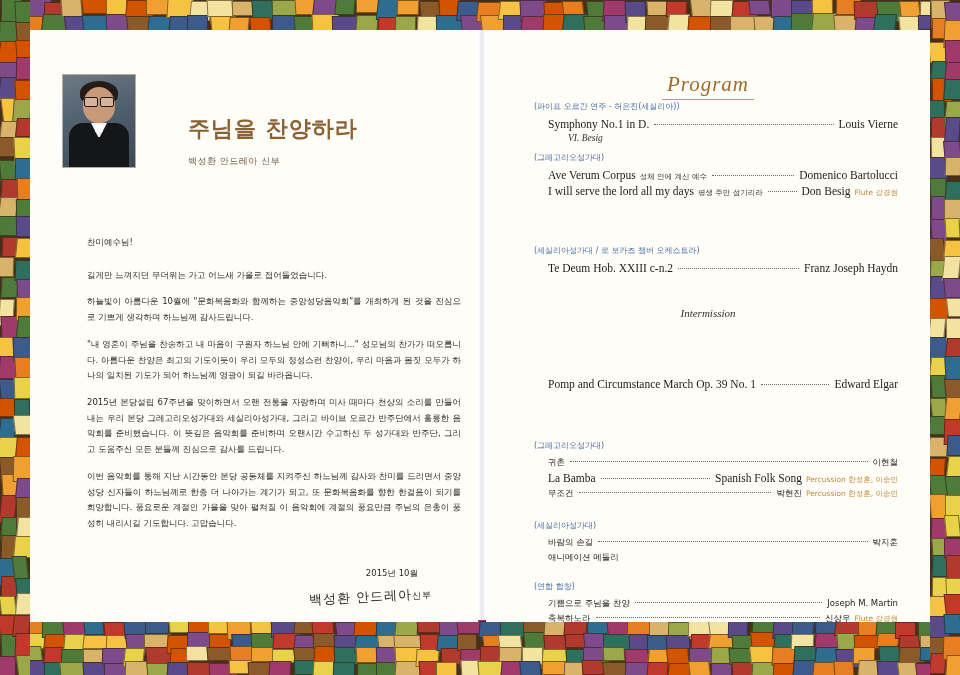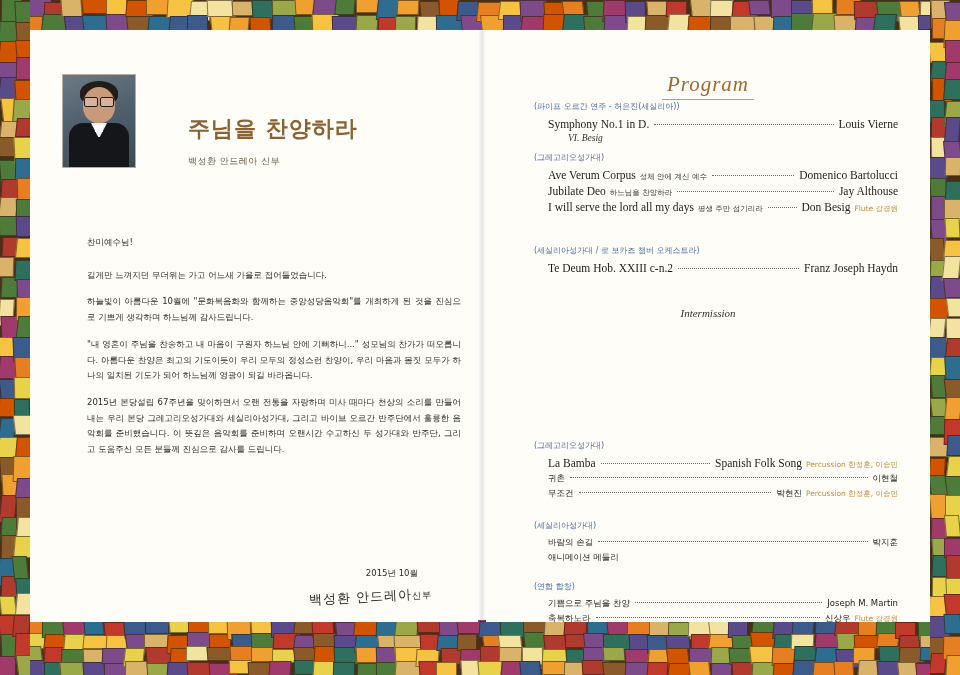--- a/index.html
+++ b/index.html
@@ -562,20 +562,21 @@
 
   <div class="title-main">주님을 찬양하라</div>
   <div class="title-sub">백성환 안드레아 신부</div>
 
   <div class="letter" id="letter">
       <p class="greet">찬미예수님!</p>
       <p>길게만 느껴지던 무더위는 가고 어느새 가을로 접어들었습니다.</p>
       <p>하늘빛이 아름다운 10월에 "문화복음화와 함께하는 중앙성당음악회"를 개최하게 된 것을 진심으로 기쁘게 생각하며 하느님께 감사드립니다.</p>
       <p>"내 영혼이 주님을 찬송하고 내 마음이 구원자 하느님 안에 기뻐하니..." 성모님의 찬가가 떠오릅니다. 아름다운 찬양은 최고의 기도이듯이 우리 모두의 정성스런 찬양이, 우리 마음과 몸짓 모두가 하나의 일치된 기도가 되어 하느님께 영광이 되길 바라옵니다.</p>
       <p>2015년 본당설립 67주년을 맞이하면서 오랜 전통을 자랑하며 미사 때마다 천상의 소리를 만들어내는 우리 본당 그레고리오성가대와 세실리아성가대, 그리고 바이브 오르간 반주단에서 훌륭한 음악회를 준비했습니다. 이 뜻깊은 음악회를 준비하며 오랜시간 수고하신 두 성가대와 반주단, 그리고 도움주신 모든 분들께 진심으로 감사를 드립니다.</p>
+      <p>이번 음악회를 통해 지난 시간동안 본당 공동체를 지켜주신 하느님께 감사와 찬미를 드리면서 중앙성당 신자들이 하느님께로 한층 더 나아가는 계기가 되고, 또 문화복음화를 향한 한걸음이 되기를 희망합니다. 풍요로운 계절인 가을을 맞아 펼쳐질 이 음악회에 계절의 풍요만큼 주님의 은총이 풍성히 내리시길 기도합니다. 고맙습니다.</p>
     </div>
 
   <div class="sign-date">2015년 10월</div>
   <div class="sign-name">
     <span>백성환 안드레아</span><span class="sm">신부</span>
   </div>
 </div>
 
 <div class="spine"></div>
 
@@ -592,52 +593,52 @@
         <div class="subrow">VI. Besig</div>
       </div>
       <div class="sect" style="top: 122px;">
         <div class="sect-head">(그레고리오성가대)</div>
         <div class="row">
           <span class="t">Ave Verum Corpus<span class="ko">성체 안에 계신 예수</span></span>
           <span class="dots"></span>
           <span class="a">Domenico Bartolucci</span>
         </div>
         <div class="row">
-          <span class="t">Jubilate Deo<span class="ko">하느님을 찬양하라</span></span>
-          <span class="dots"></span>
-          <span class="a">Jay Althouse</span>
-        </div>
-        <div class="row">
           <span class="t">I will serve the lord all my days<span class="ko">평생 주만 섬기리라</span></span>
           <span class="dots"></span>
           <span class="a">Don Besig<span class="perf">Flute 강경원</span></span>
         </div>
       </div>
       <div class="sect" style="top: 215px;">
         <div class="sect-head">(세실리아성가대 / 로 보카즈 챔버 오케스트라)</div>
         <div class="row">
           <span class="t">Te Deum Hob. XXIII c-n.2</span>
           <span class="dots"></span>
           <span class="a">Franz Joseph Haydn</span>
         </div>
       </div>
       <div class="intermission" style="top: 277px; position: absolute;">Intermission</div>
       <div class="sect" style="top: 348px;">
+        <div class="row">
+          <span class="t">Pomp and Circumstance March Op. 39 No. 1</span>
+          <span class="dots"></span>
+          <span class="a">Edward Elgar</span>
+        </div>
       </div>
       <div class="sect" style="top: 410px;">
         <div class="sect-head">(그레고리오성가대)</div>
         <div class="row">
+          <span class="t" style="font-family: &quot;DejaVu Sans&quot;, sans-serif; font-size: 8.5px;">귀촌</span>
+          <span class="dots"></span>
+          <span class="a" style="font-family: &quot;DejaVu Sans&quot;, sans-serif; font-size: 8.5px;">이현철</span>
+        </div>
+        <div class="row">
           <span class="t">La Bamba</span>
           <span class="dots"></span>
           <span class="a">Spanish Folk Song<span class="perf">Percussion 한정훈, 이승민</span></span>
-        </div>
-        <div class="row">
-          <span class="t" style="font-family: &quot;DejaVu Sans&quot;, sans-serif; font-size: 8.5px;">귀촌</span>
-          <span class="dots"></span>
-          <span class="a" style="font-family: &quot;DejaVu Sans&quot;, sans-serif; font-size: 8.5px;">이현철</span>
         </div>
         <div class="row">
           <span class="t" style="font-family: &quot;DejaVu Sans&quot;, sans-serif; font-size: 8.5px;">무조건</span>
           <span class="dots"></span>
           <span class="a" style="font-family: &quot;DejaVu Sans&quot;, sans-serif; font-size: 8.5px;">박현진<span class="perf">Percussion 한정훈, 이승민</span></span>
         </div>
       </div>
       <div class="sect" style="top: 490px;">
         <div class="sect-head">(세실리아성가대)</div>
         <div class="row">

